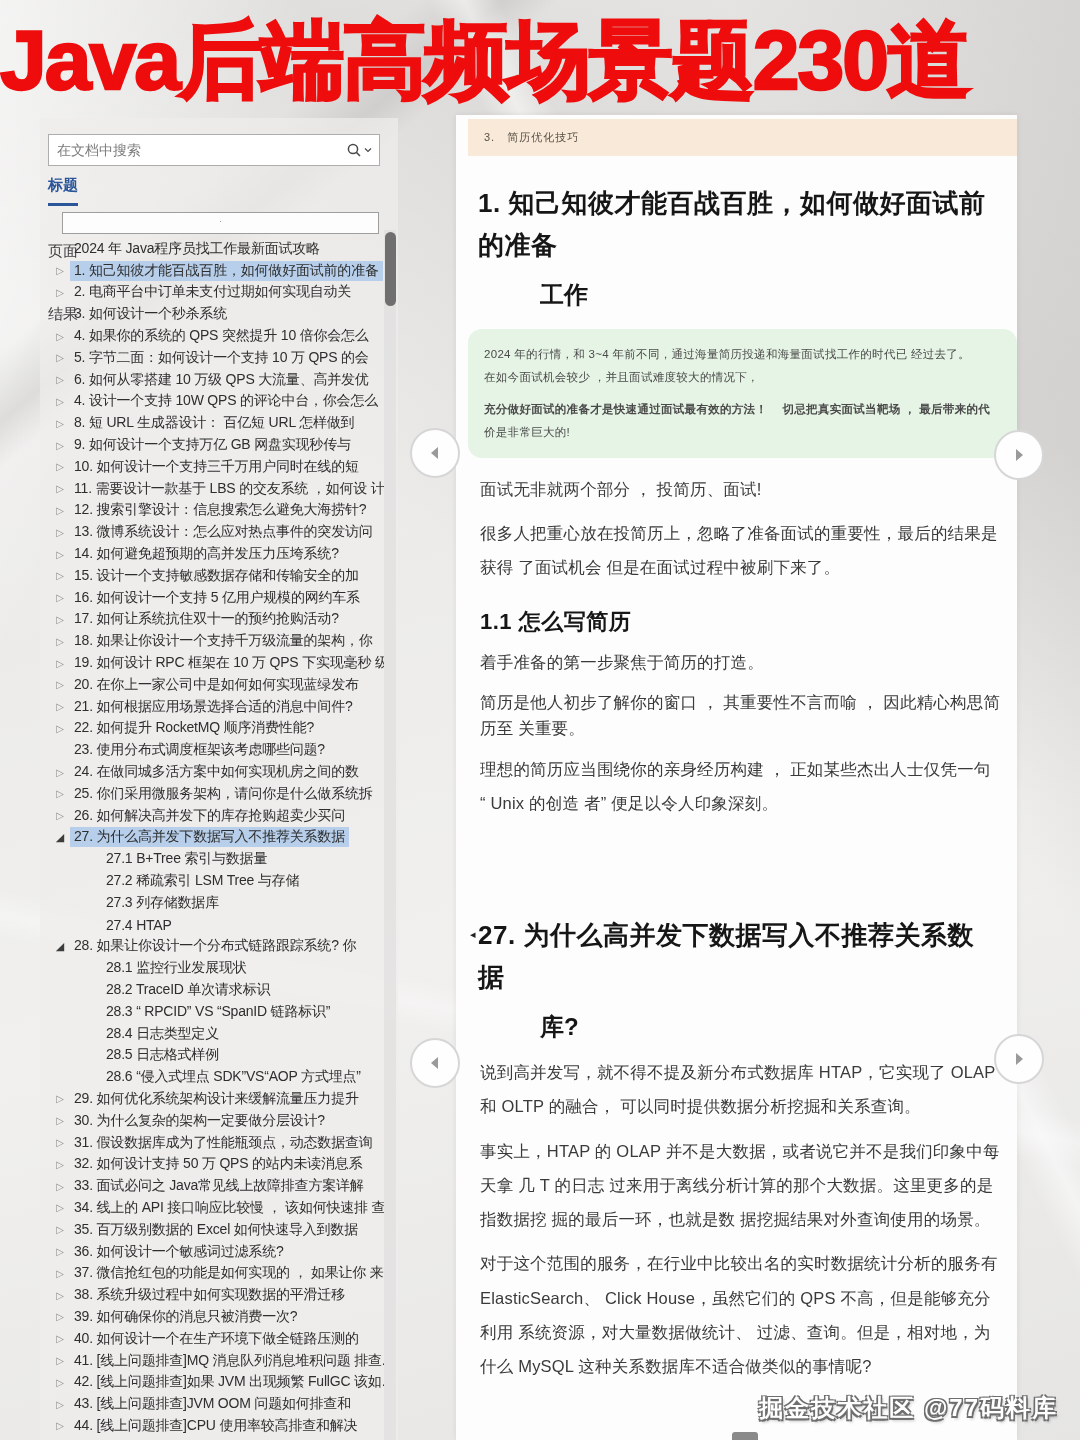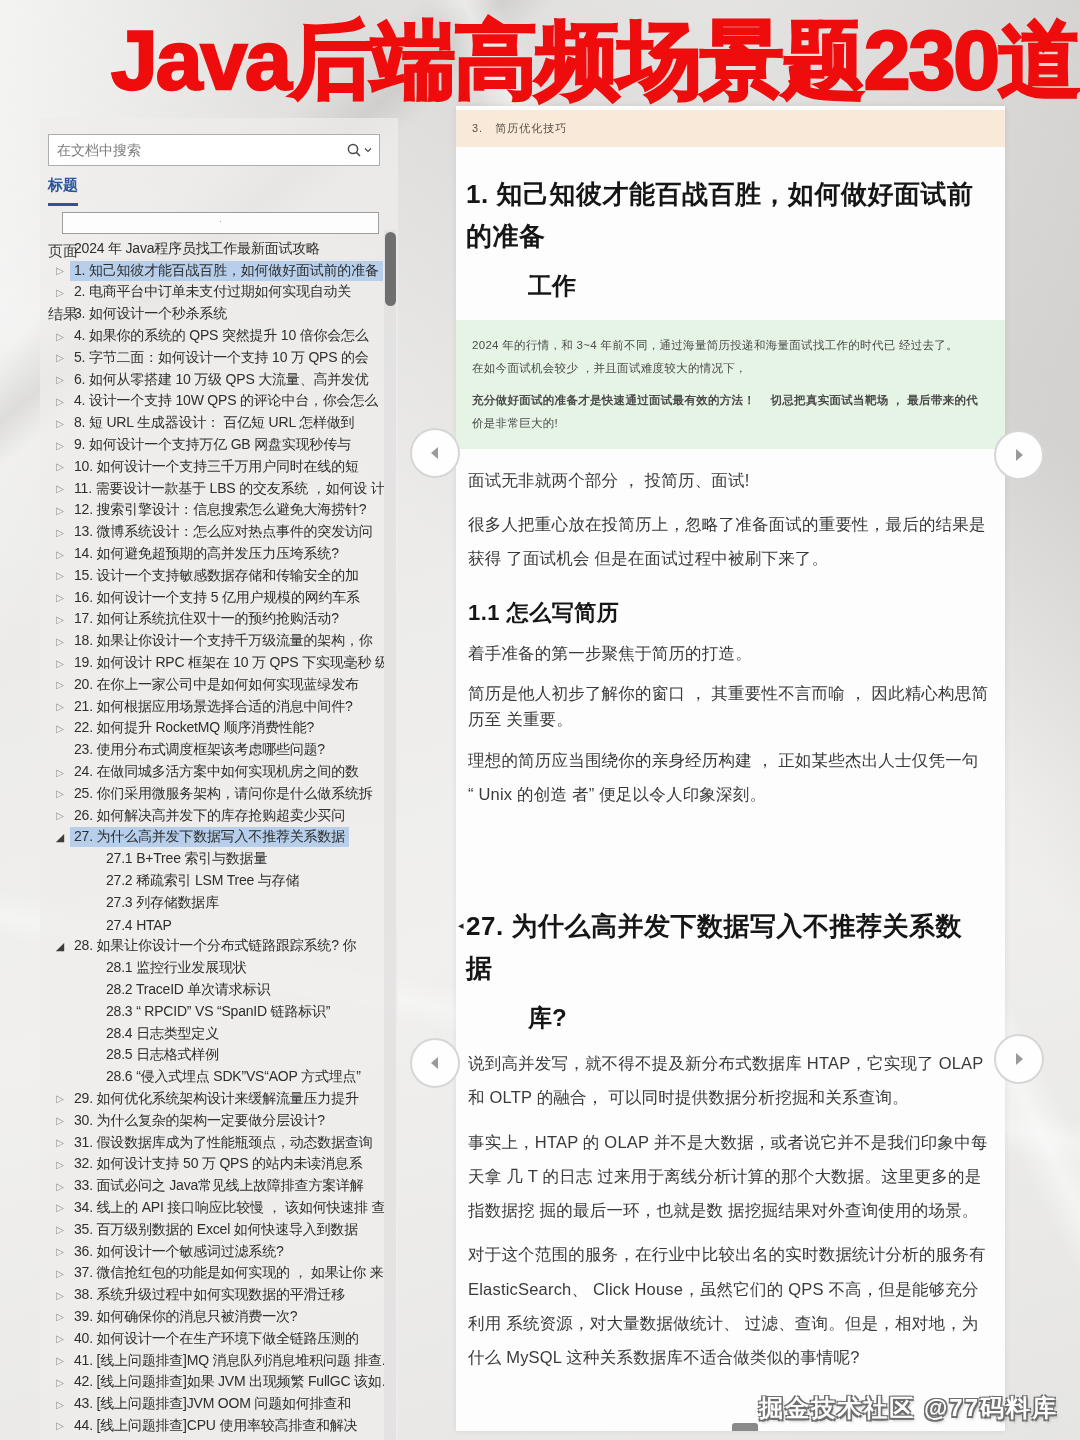--- a/index.html
+++ b/index.html
@@ -11,21 +11,21 @@
       linear-gradient(30deg, rgba(255,255,255,.35) 55%, rgba(200,198,196,.35) 78%, rgba(235,234,232,.4) 100%),
       linear-gradient(165deg,#ececea 0%,#e2e1df 38%,#e9e8e6 62%,#d8d7d5 100%);
   }
   .poster::before{content:"";position:absolute;inset:0;pointer-events:none;
     background:
       linear-gradient(63deg, rgba(255,255,255,0) 64%, rgba(255,255,255,.5) 66%, rgba(255,255,255,0) 68%),
       linear-gradient(-40deg, rgba(160,158,156,0) 80%, rgba(160,158,156,.25) 82%, rgba(160,158,156,0) 85%),
       linear-gradient(12deg, rgba(255,255,255,0) 30%, rgba(255,255,255,.35) 31.5%, rgba(255,255,255,0) 33%);
   }
   
-  .headline{position:absolute;top:8px;left:0;width:100%;text-align:right;
+  .headline{position:absolute;top:8px;left:0;width:100%;text-align:left;
     font-size:84px;font-weight:900;letter-spacing:-2px;line-height:1.25;
     color:#ee0c0c;-webkit-text-stroke:2.5px #ee0c0c;white-space:nowrap;}
   
   .sidebar{position:absolute;left:40px;top:118px;width:358px;height:1322px;
     background:rgba(238,237,236,.72);}
   .search-wrap{position:absolute;left:8px;top:16px;width:330px;height:30px;background:#fff;
     border:1px solid #adadad;display:flex;align-items:center;}
   .search-input{flex:1;border:none;outline:none;background:transparent;font-size:14px;color:#444;
     padding:0 8px;font-family:inherit;}
   .search-input::placeholder{color:#7c7c7c;}
@@ -39,33 +39,33 @@
   .toc-row{display:flex;align-items:center;height:21.8px;white-space:nowrap;overflow:hidden;
     padding-left:10px;cursor:pointer;}
   .tri{width:20px;flex:none;font-size:10px;color:#8f8f8f;text-align:center;}
   .tri.exp{color:#3c3c3c;font-size:11px;}
   .toc-txt{font-size:14px;color:#2e2e2e;letter-spacing:-0.2px;padding:1px 4px;}
   .toc-row.hl .toc-txt{background:#b7cfea;}
   .toc-row.sub{padding-left:62px;}
   .scrollbar-track{position:absolute;right:2px;top:112px;width:12px;bottom:0;background:rgba(220,219,218,.55);}
   .scrollbar-thumb{position:absolute;right:2px;top:114px;width:11px;height:74px;background:#6f6f6f;border-radius:6px;cursor:grab;}
   
-  .page{position:absolute;left:456px;top:106px;width:549px;height:1325px;background:#fdfdfd;
-    box-shadow:0 0 6px rgba(0,0,0,.08);overflow:hidden;}
+  .page{position:absolute;left:456px;top:115px;width:549px;height:1325px;background:#fdfdfd;
+    box-shadow:0 0 6px rgba(0,0,0,.08);overflow:hidden;padding-left:12px;}
   .doc-banner{margin:4px 0 0 0;background:#f8e9d8;color:#5a5148;font-size:11px;
     padding:11px 16px;letter-spacing:1px;}
   .doc-h1{font-size:26px;font-weight:bold;color:#161616;line-height:1.62;letter-spacing:.5px;
     margin:26px 16px 0 10px;}
   .h1-marker{display:inline-block;font-size:11px;color:#222;vertical-align:middle;
     margin:0 2px 0 -8px;transform:translateY(-2px);}
   .doc-h1sub{font-size:24px;font-weight:bold;color:#161616;margin:10px 16px 0 72px;line-height:1.6;}
   .doc-h2{font-size:22px;font-weight:bold;color:#161616;margin:22px 16px 8px 12px;letter-spacing:.5px;}
   .doc-p{font-size:16.5px;color:#3a3a3a;line-height:2.08;margin:8px 16px 10px 12px;letter-spacing:.2px;}
   .doc-p.tight{line-height:1.6;}
-  .green-box{background:#e6f4e5;margin:14px 0 14px 0;padding:14px 16px;}
+  .green-box{background:#e6f4e5;margin:14px 0 14px 0;padding:14px 16px;border-radius:14px;}
   .green-line{font-size:11.5px;color:#4a4a4a;line-height:2.0;letter-spacing:.3px;
     white-space:nowrap;overflow:hidden;}
   .green-line.gap{margin-top:9px;font-weight:bold;}
   .spacer{width:100%;}
   .page-bottom-mark{position:absolute;left:276px;bottom:-4px;width:26px;height:12px;
     background:#8a8a8a;border-radius:3px;}
   
   .nav-circle{position:absolute;width:46px;height:46px;border-radius:50%;background:#fefefe;
     border:2px solid #d6d6d6;display:flex;align-items:center;justify-content:center;cursor:pointer;}
   .nav-circle svg{display:block;}

